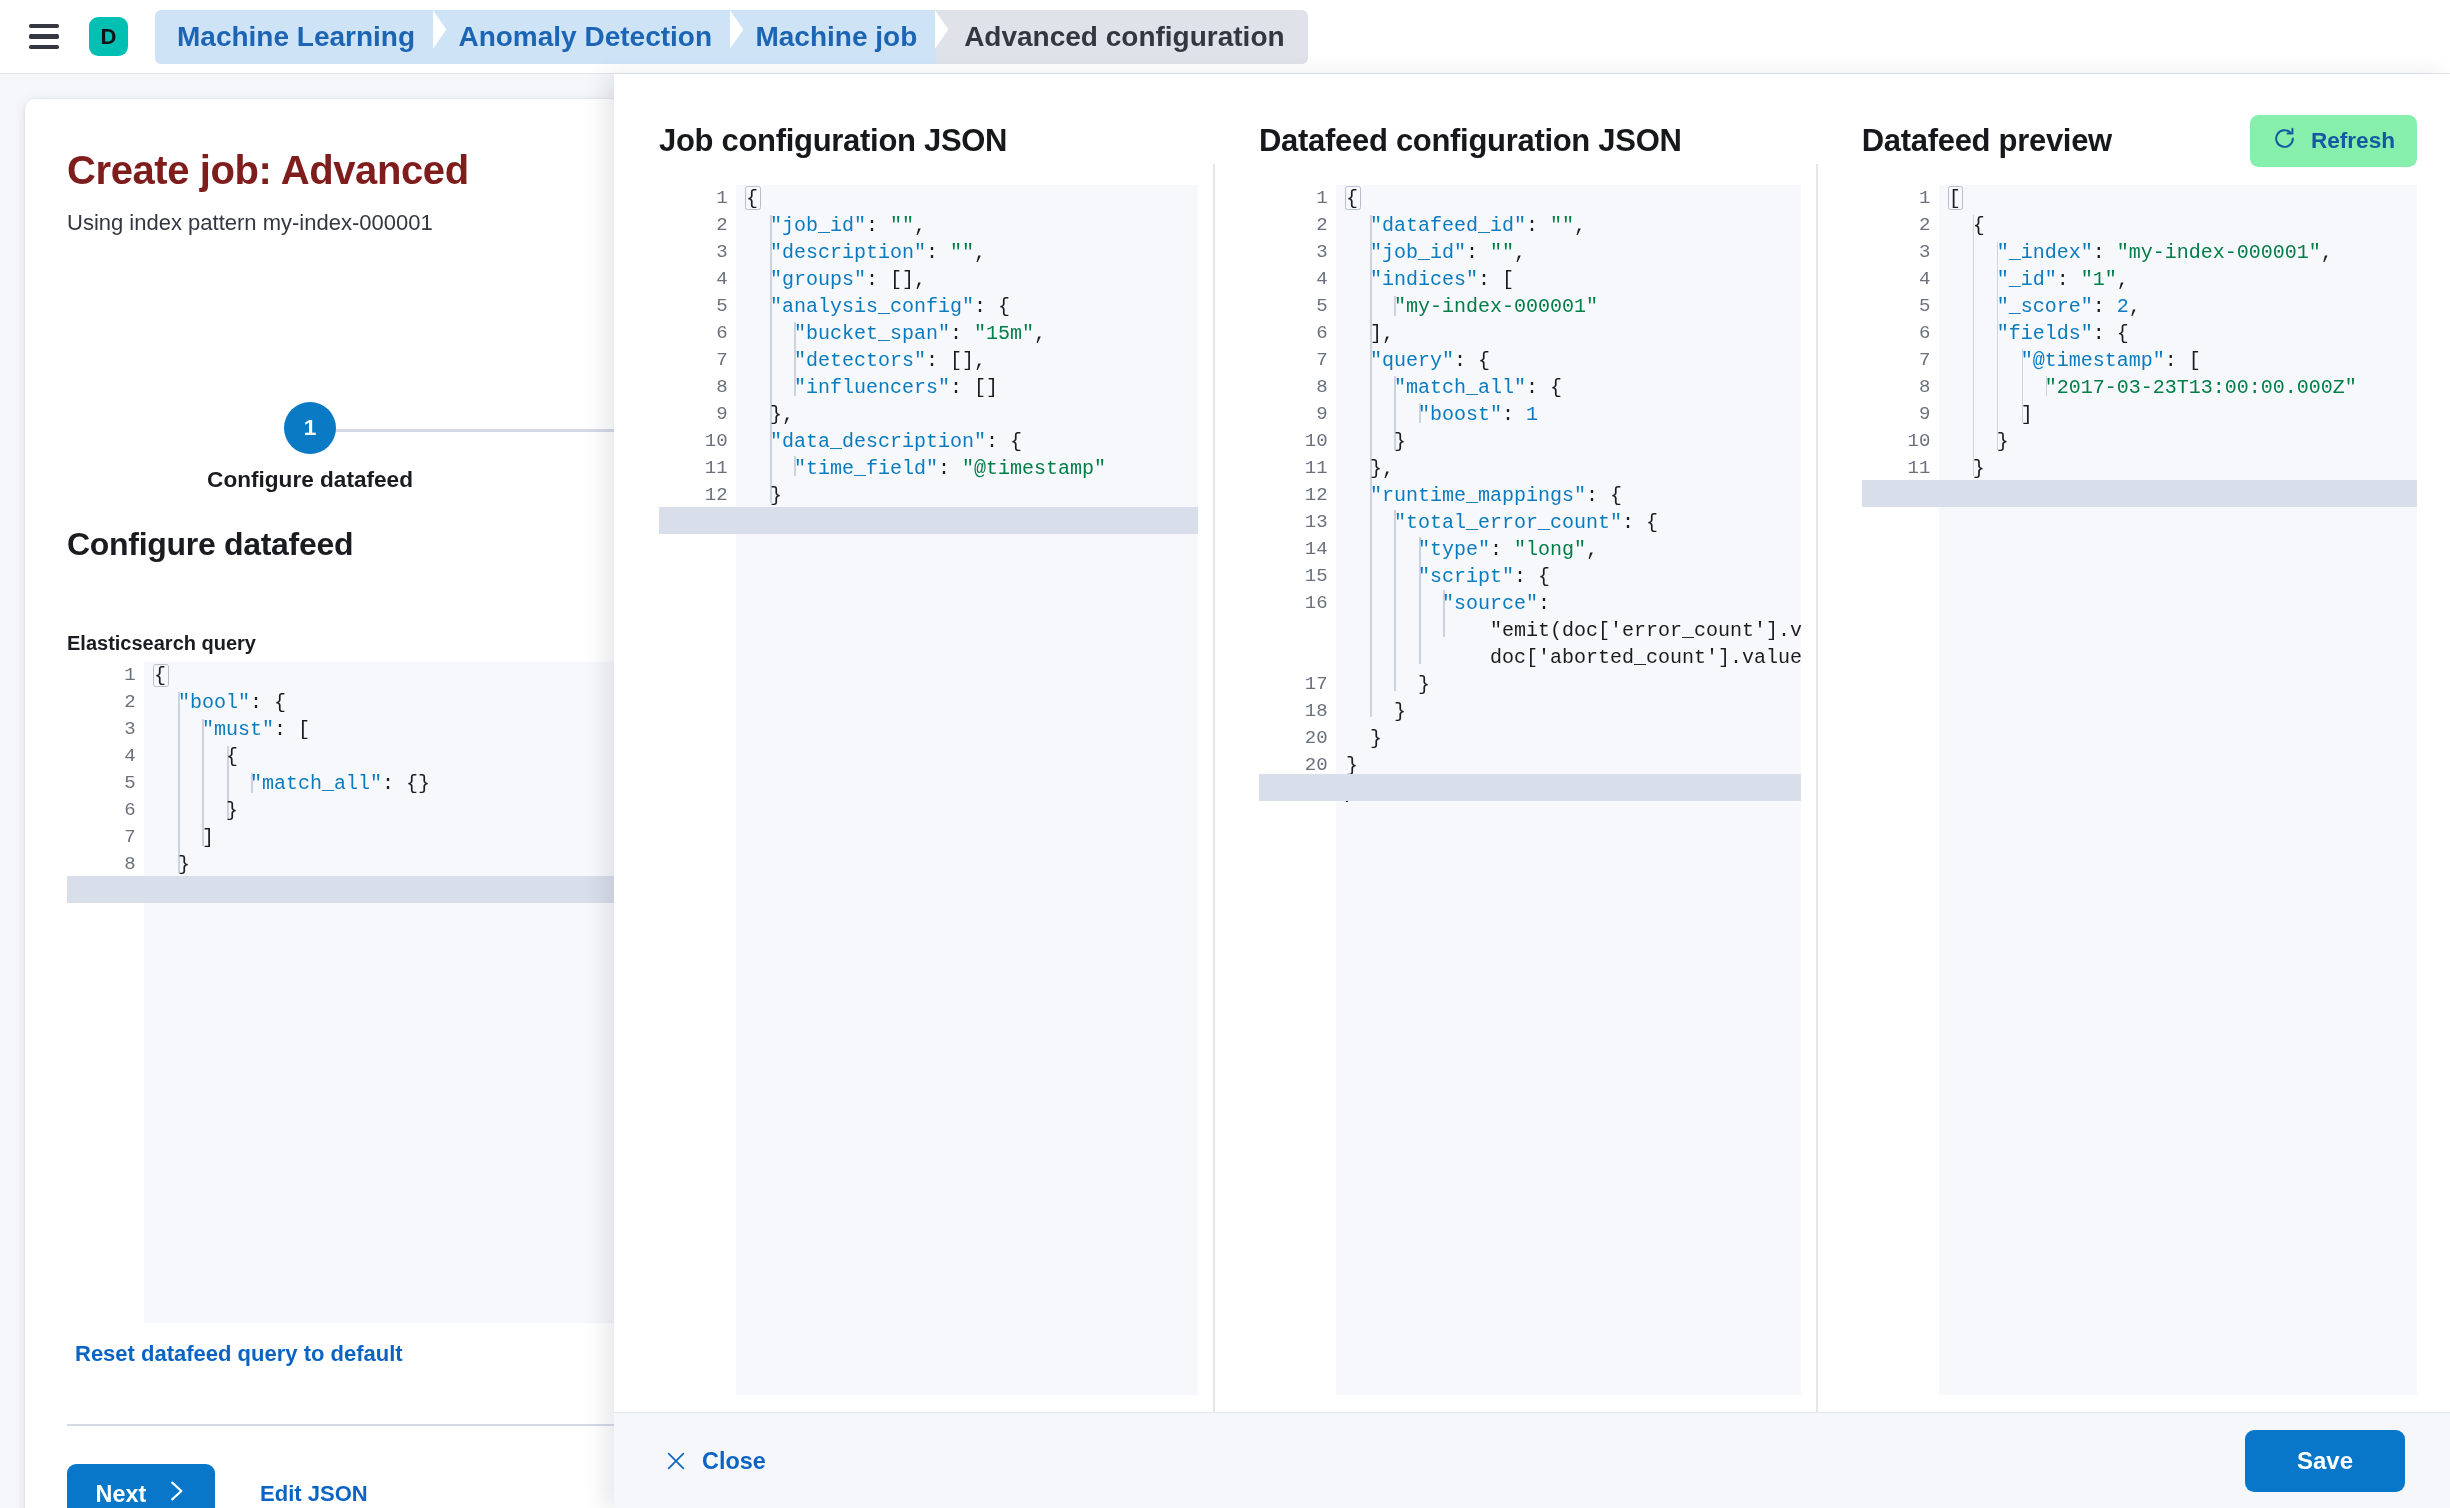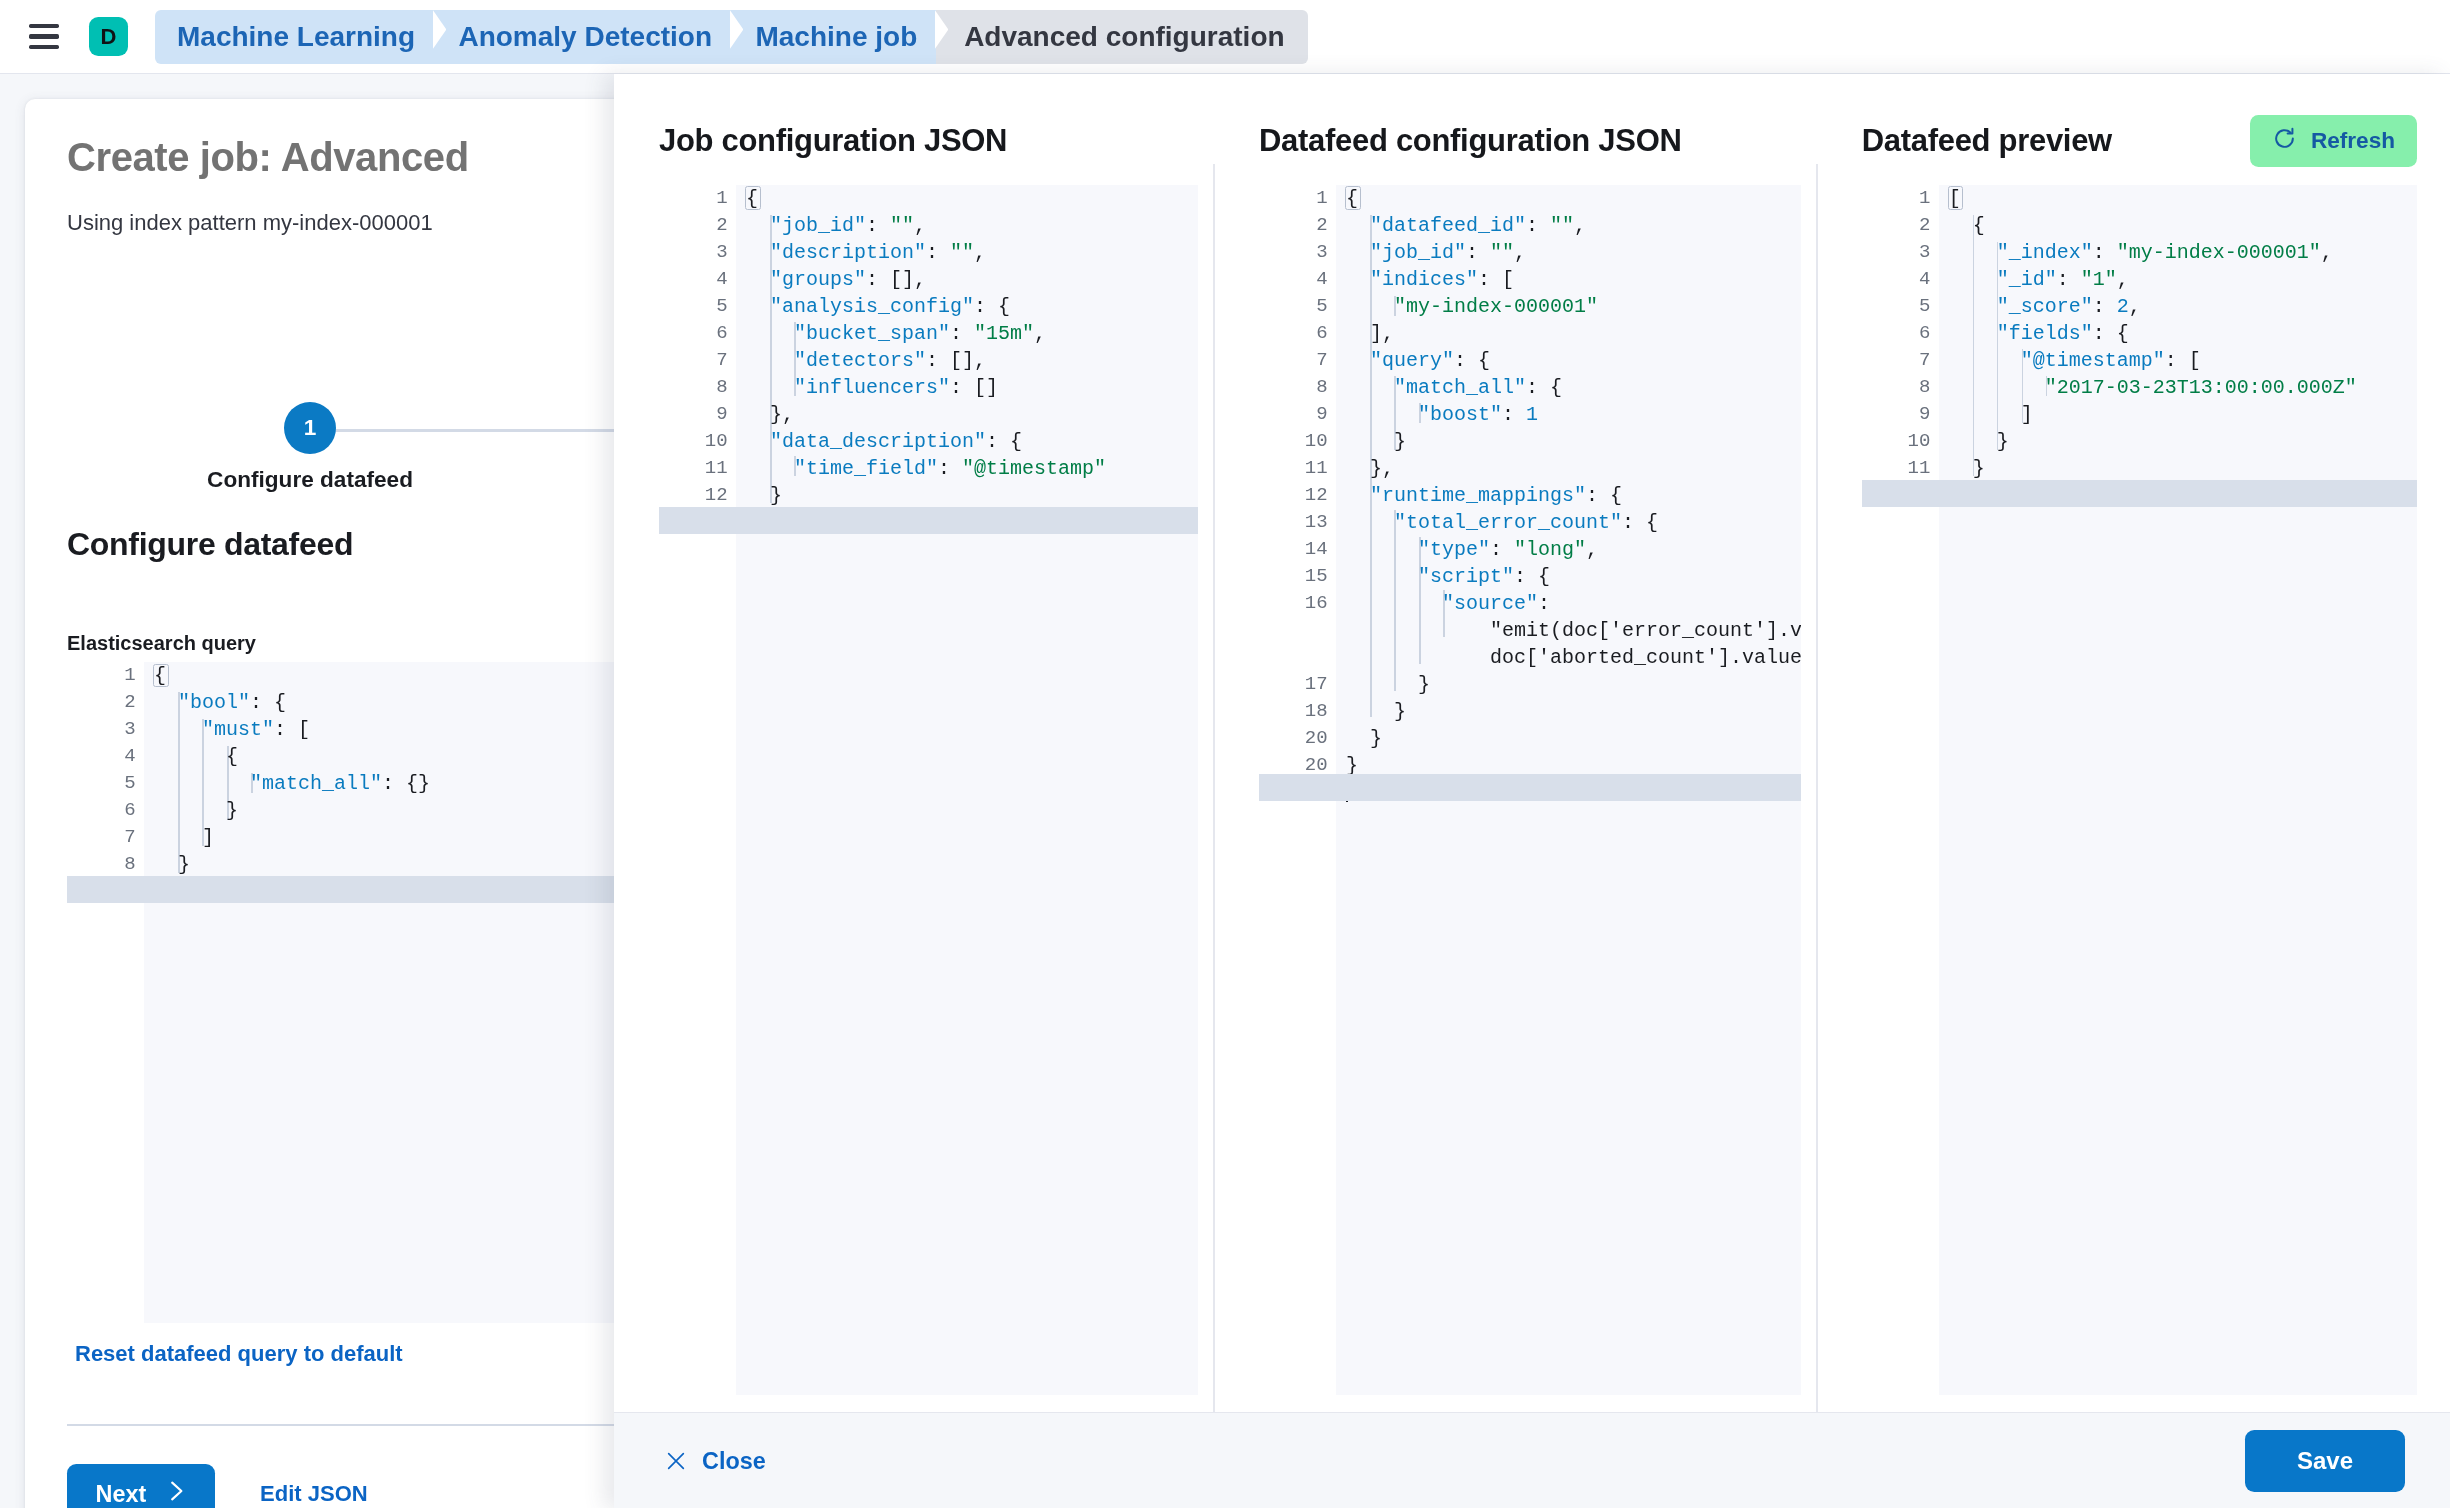--- a/index.html
+++ b/index.html
@@ -46,21 +46,21 @@
   }
   .crumb .chev svg { display: block; }
 
   
   .page-card {
     position: absolute; left: 25px; top: 99px; width: 904px; height: 1429px;
     background: #ffffff; border-radius: 10px;
     box-shadow: 0 2.5px 11.7px rgba(65,78,101,0.12), 0 0.8px 2.5px rgba(65,78,101,0.10);
     overflow: hidden;
   }
-  .pg-title { position: absolute; left: 42px; top: 36px; font-size: 40px; font-weight: 700; color: #737373; letter-spacing: -0.4px; }
+  .pg-title { position: absolute; left: 42px; top: 49px; font-size: 40px; font-weight: 700; color: #7f1d1d; letter-spacing: -0.4px; }
   .pg-sub { position: absolute; left: 42px; top: 111px; font-size: 22px; color: #343741; }
 
   .stepper { position: absolute; left: 42px; top: 293px; width: 846px; height: 100px; }
   .step-line { position: absolute; left: 243px; top: 37px; right: -16.7px; height: 3.3px; background: #d3dae6; }
   .step-circle {
     position: absolute; left: 243px; top: 10px; transform: translateX(-50%);
     width: 52px; height: 52px; border-radius: 50%;
     background: #0b7ac4; color: #ffffff;
     display: flex; align-items: center; justify-content: center;
     font-size: 22.6px; font-weight: 600;

